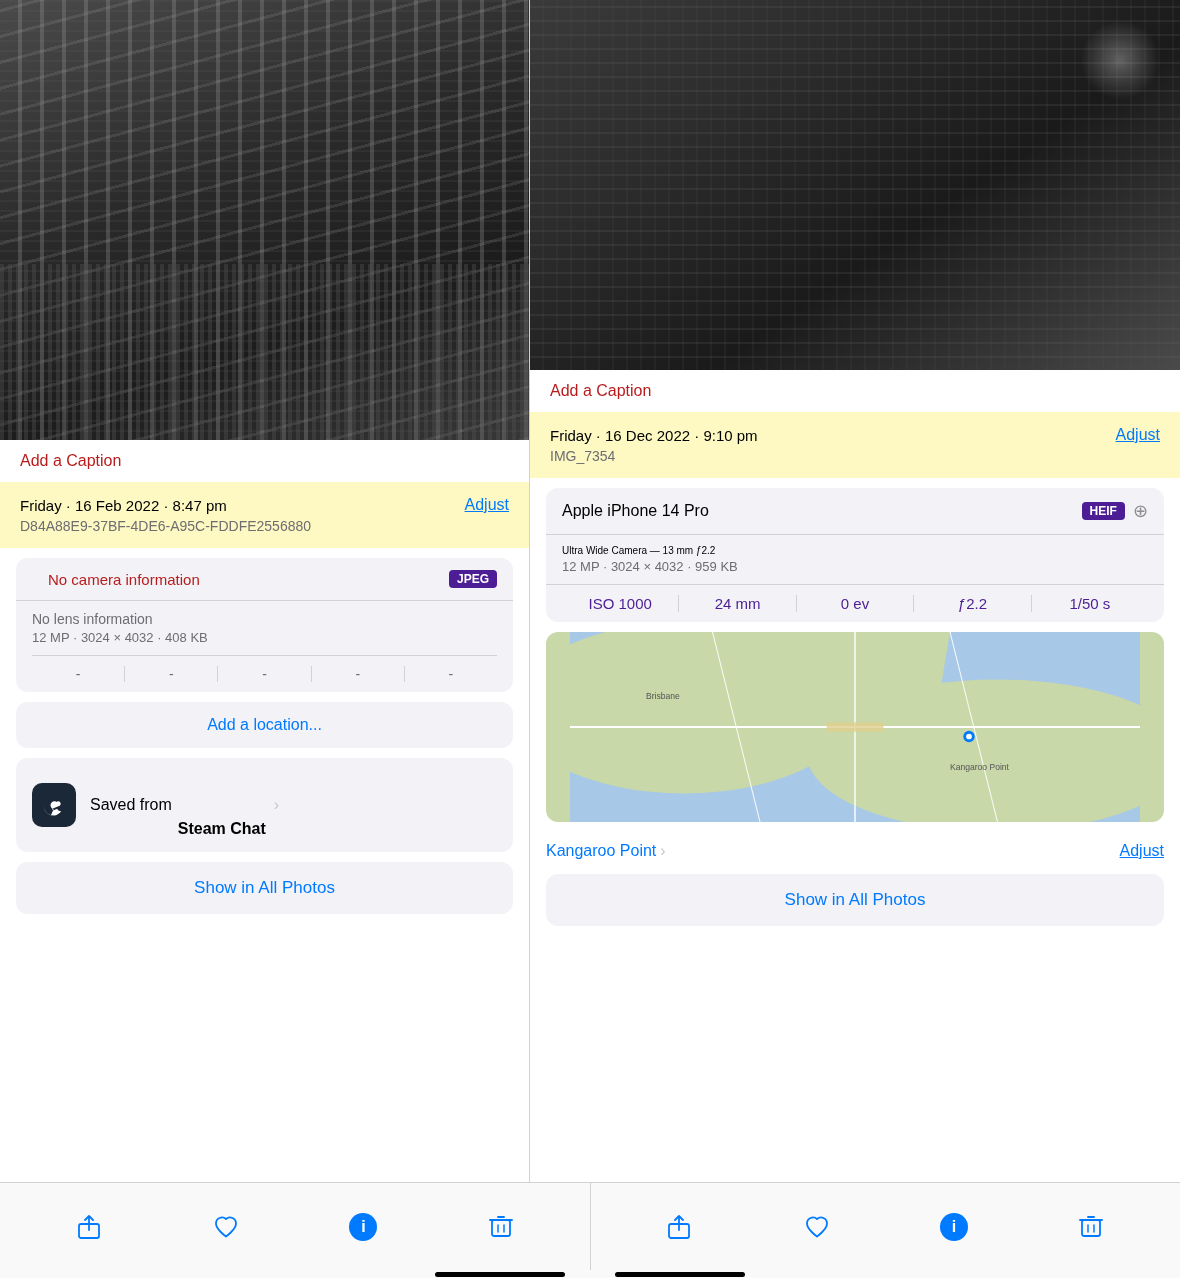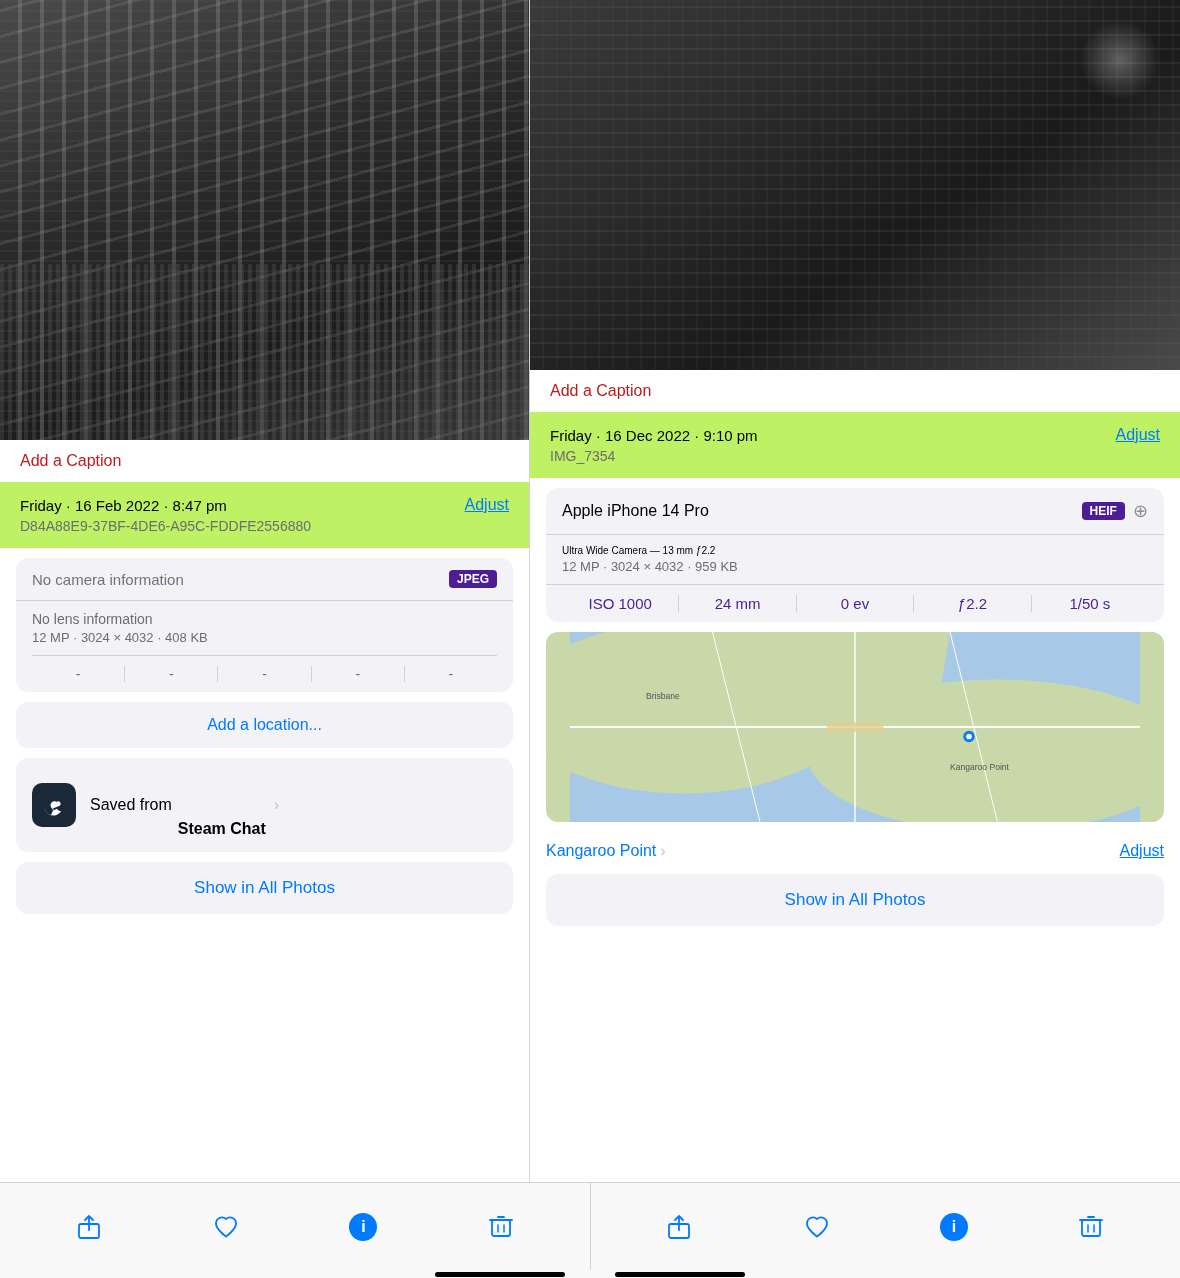--- a/index.html
+++ b/index.html
@@ -150,21 +150,21 @@
     }
 
     .caption-text {
       color: #b91c1c;
       font-size: 16px;
     }
 
     
     .info-section {
       padding: 14px 20px;
-      background: #bef264;
+      background: #fef9c3;
     }
 
     .date-row {
       display: flex;
       justify-content: space-between;
       align-items: center;
       margin-bottom: 4px;
     }
 
     .date-text {
@@ -268,21 +268,22 @@
     .no-camera-header {
       display: flex;
       justify-content: space-between;
       align-items: center;
       padding: 12px 16px;
       border-bottom: 0.5px solid #d1d1d6;
     }
 
     .no-camera-title {
       font-size: 15px;
-      color: #737373;
+      color: #b91c1c;
+      margin-left: 16px;
     }
 
     .no-camera-body {
       padding: 10px 16px;
     }
 
     .no-lens-text {
       font-size: 14px;
       color: #6d6d72;
       margin-bottom: 3px;

